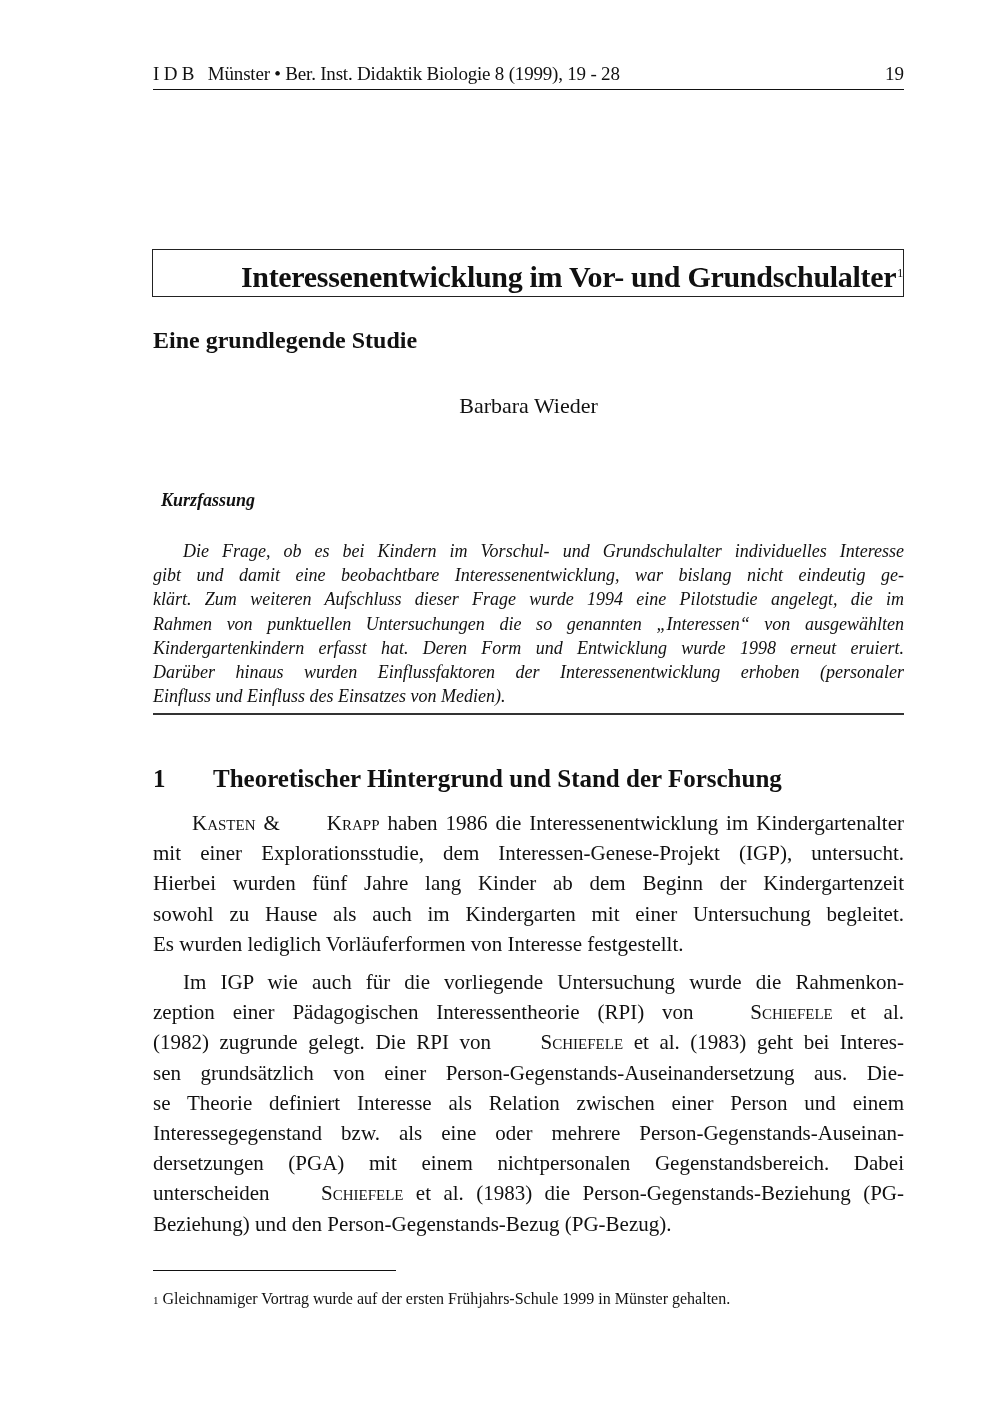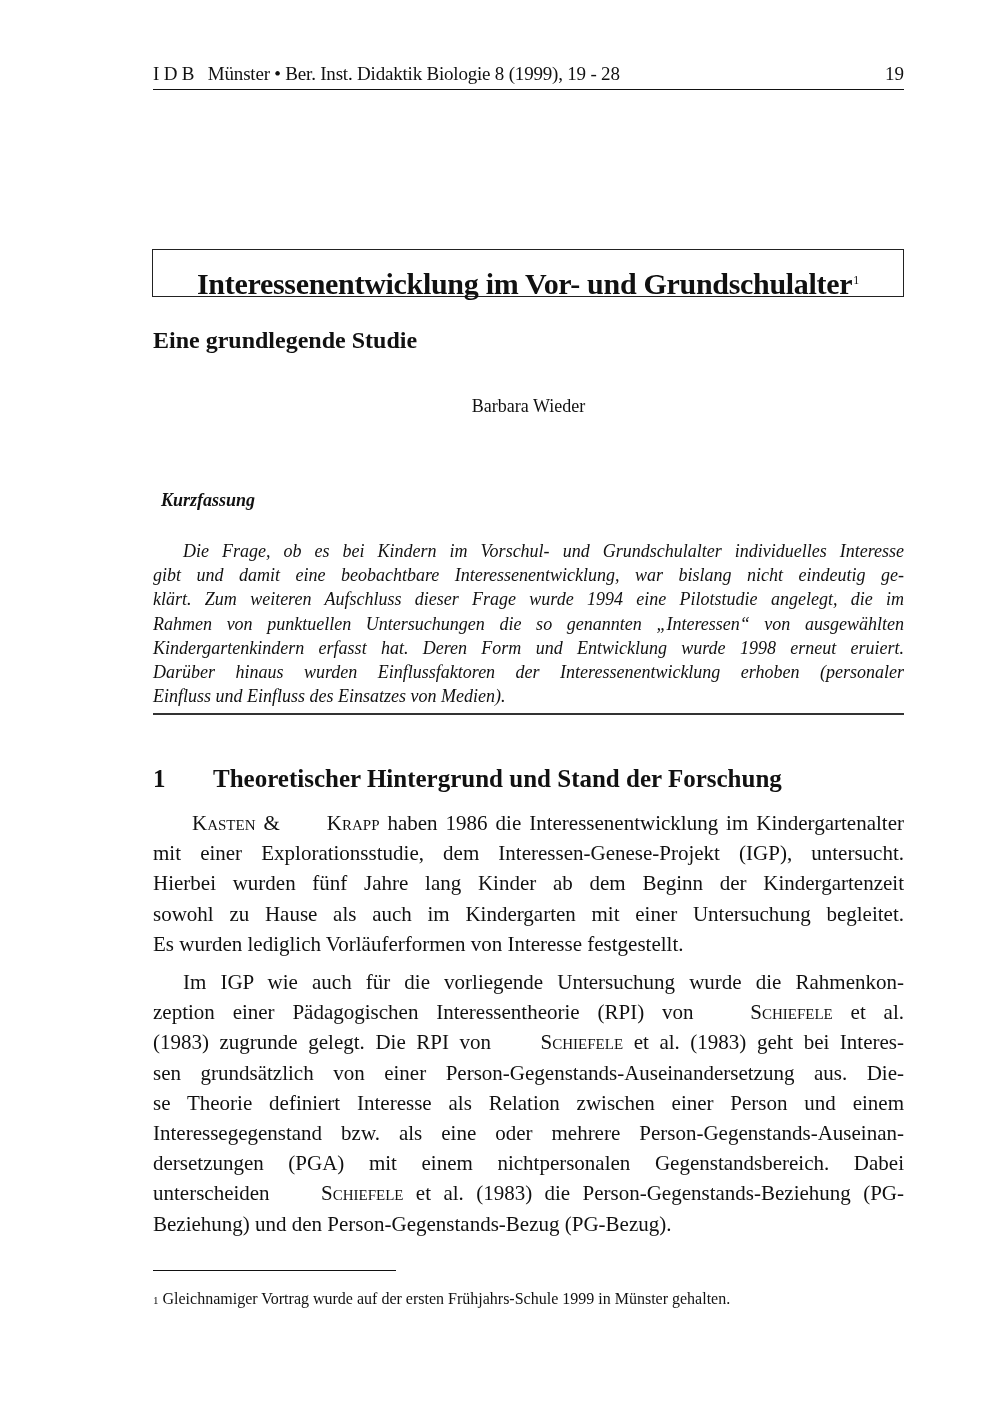--- a/index.html
+++ b/index.html
@@ -3,24 +3,24 @@
 <meta charset="utf-8">
 <style>
   html, body { margin: 0; padding: 0; background: #ffffff; }
   body { width: 1000px; height: 1415px; position: relative; overflow: hidden; font-family: "Liberation Serif", "DejaVu Serif", serif; color: #111; }
   .abs { position: absolute; }
   .header { left: 153px; top: 62px; width: 751px; font-size: 19px; line-height: 24px; }
   .header-left { position: absolute; left: 0; top: 0; white-space: nowrap; letter-spacing: -0.2px; }
   .header-right { position: absolute; right: 0; top: 0; text-align: right; }
   .header-rule { left: 153px; top: 89px; width: 751px; height: 0; border-top: 1.5px solid #111; }
   .title-box { left: 152px; top: 249px; width: 750px; height: 46px; border: 1.5px solid #222; }
-  .title { position: absolute; left: 0; right: 0; top: 6px; text-align: center; font-weight: bold; font-size: 30px; line-height: 48px; letter-spacing: -0.3px; }
+  .title { position: absolute; left: 0; right: 0; top: 6px; text-align: right; font-weight: bold; font-size: 30px; line-height: 34px; letter-spacing: -0.3px; }
   .title sup { font-size: 12px; font-weight: normal; vertical-align: 10px; margin-left: 1px; }
   .subtitle { left: 153px; top: 325px; width: 751px; font-weight: bold; font-size: 24px; line-height: 30px; }
-  .author { left: 153px; top: 393px; width: 751px; text-align: center; font-size: 18px; line-height: 26px; }
+  .author { left: 153px; top: 393px; width: 751px; text-align: center; font-size: 22px; line-height: 26px; }
   .abstract-head { left: 153px; top: 489px; font-weight: bold; font-style: italic; font-size: 18px; line-height: 22px; margin-left: 8px; }
   .abstract { left: 153px; top: 539px; width: 751px; font-style: italic; font-size: 18px; line-height: 24.2px; }
   .jline { display: block; text-align: justify; text-align-last: justify; white-space: nowrap; height: 24.2px; overflow: visible; }
   .jline.last { text-align-last: left; }
   .indent { padding-left: 30px; }
   .abstract-rule { left: 153px; top: 713px; width: 751px; border-top: 2px solid #333; }
   .section-head { left: 153px; top: 763px; font-weight: bold; font-size: 25px; line-height: 32px; white-space: nowrap; }
   .section-num { display: inline-block; width: 60px; }
   .body { left: 153px; width: 751px; font-size: 21px; line-height: 30.2px; }
   .body .jline { height: 30.2px; }
@@ -64,21 +64,21 @@
   <span class="jline"><span class="sc">Kasten</span><span style="white-space: pre;"> &amp; </span><span class="sc">Krapp</span><span> haben 1986 die Interessenentwicklung im Kindergartenalter</span></span>
   <span class="jline">mit einer Explorationsstudie, dem Interessen-Genese-Projekt (IGP), untersucht.</span>
   <span class="jline">Hierbei wurden fünf Jahre lang Kinder ab dem Beginn der Kindergartenzeit</span>
   <span class="jline">sowohl zu Hause als auch im Kindergarten mit einer Untersuchung begleitet.</span>
   <span class="jline last">Es wurden lediglich Vorläuferformen von Interesse festgestellt.</span>
 </div>
 
 <div class="abs body" style="top: 967px;">
   <span class="jline indent">Im IGP wie auch für die vorliegende Untersuchung wurde die Rahmenkon-</span>
   <span class="jline"><span>zeption einer Pädagogischen Interessentheorie (RPI) von </span><span class="sc">Schiefele</span><span> et al.</span></span>
-  <span class="jline"><span>(1983) zugrunde gelegt. Die RPI von </span><span class="sc">Schiefele</span><span> et al. (1983) geht bei Interes-</span></span>
+  <span class="jline"><span>(1982) zugrunde gelegt. Die RPI von </span><span class="sc">Schiefele</span><span> et al. (1983) geht bei Interes-</span></span>
   <span class="jline">sen grundsätzlich von einer Person-Gegenstands-Auseinandersetzung aus. Die-</span>
   <span class="jline">se Theorie definiert Interesse als Relation zwischen einer Person und einem</span>
   <span class="jline">Interessegegenstand bzw. als eine oder mehrere Person-Gegenstands-Auseinan-</span>
   <span class="jline">dersetzungen (PGA) mit einem nichtpersonalen Gegenstandsbereich. Dabei</span>
   <span class="jline"><span>unterscheiden </span><span class="sc">Schiefele</span><span> et al. (1983) die Person-Gegenstands-Beziehung (PG-</span></span>
   <span class="jline last">Beziehung) und den Person-Gegenstands-Bezug (PG-Bezug).</span>
 </div>
 
 <div class="abs fn-rule"></div>
 <div class="abs footnote">

